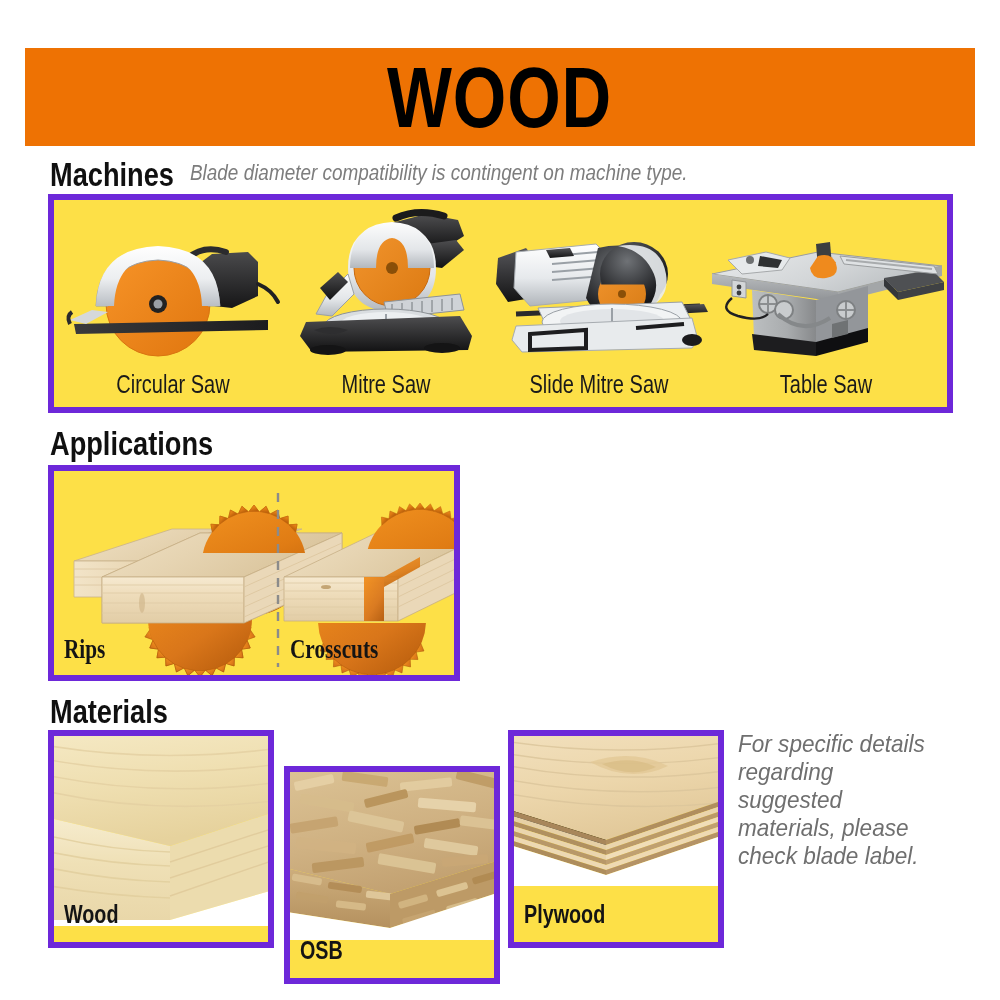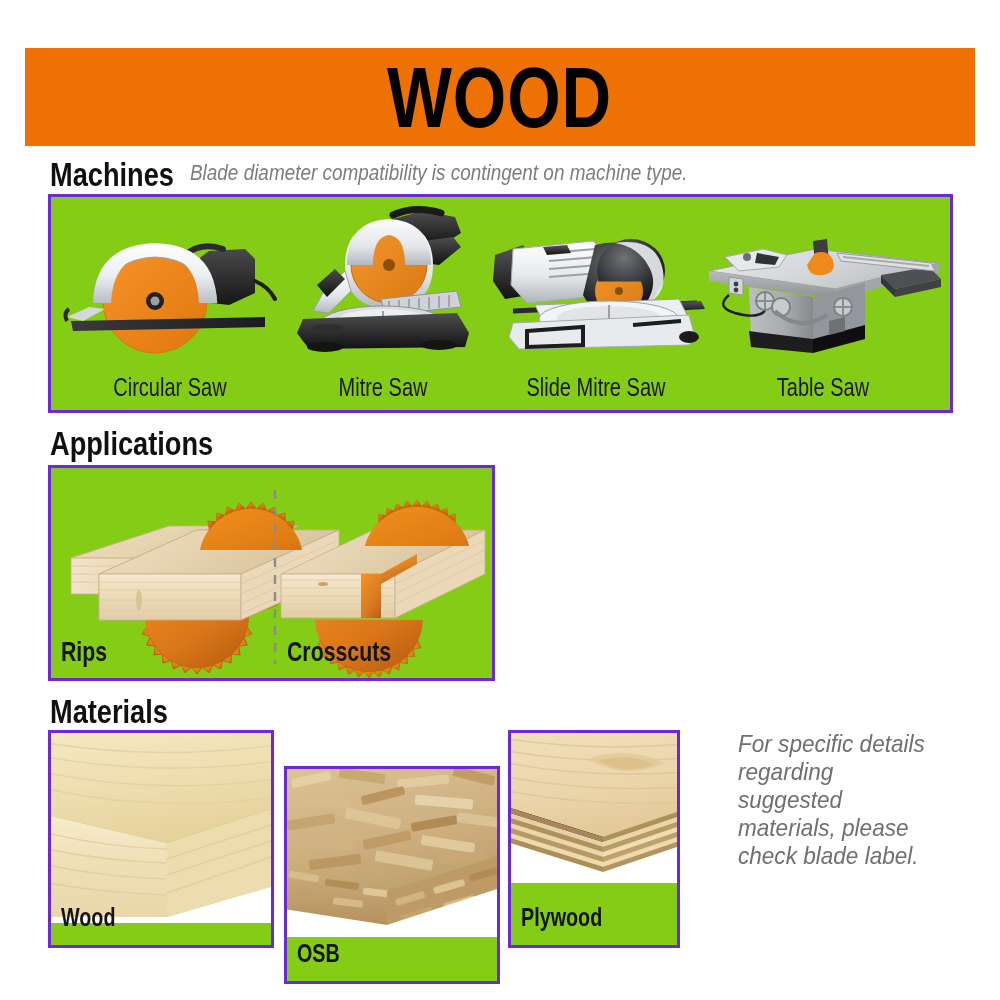--- a/index.html
+++ b/index.html
@@ -44,22 +44,22 @@
     font-style:italic;
     color:#7d7d7d;
     white-space:nowrap;
     transform:scaleX(0.86);
     transform-origin:left center;
   }
 
   
   .box{
     position:absolute;
-    border:3px solid #6d28d9;
-    background:#84cc16;
+    border:6px solid #6d28d9;
+    background:#fde047;
     box-sizing:border-box;
     overflow:hidden;
   }
 
   .cell-label{
     position:absolute;
     font-weight:bold;
     color:#141414;
     white-space:nowrap;
     transform:scaleX(0.76);
@@ -338,21 +338,21 @@
         <circle cx="33" cy="65" r="2.4" fill="#3c3e40"></circle>
         <circle cx="33" cy="71" r="2.4" fill="#3c3e40"></circle>
         <path d="M26 76 q-14 12 6 18 q22 6 30 -2" stroke="#202022" stroke-width="2.4" fill="none"></path>
       </svg>
     </div>
     <div class="mach-label" style="left:652px;width:240px;">Table Saw</div>
   </div>
 
   <div class="sec-head" style="left:50px;top:424px;font-size:34px;">Applications</div>
 
-  <div class="box" style="left:48px;top:465px;width:447px;height:216px;">
+  <div class="box" style="left:48px;top:465px;width:412px;height:216px;font-family:Liberation Serif, serif;">
 
     <div class="art" style="left:0;top:0;width:443px;height:212px;">
       <svg width="443" height="212" viewBox="0 0 443 212">
         <defs>
           <linearGradient id="wTop" x1="0" y1="0" x2="1" y2="0.3">
             <stop offset="0%" stop-color="#efe0c3"></stop>
             <stop offset="45%" stop-color="#e6d4b2"></stop>
             <stop offset="100%" stop-color="#d9c39a"></stop>
           </linearGradient>
           <linearGradient id="wFace" x1="0" y1="0" x2="0" y2="1">
@@ -680,21 +680,21 @@
           <rect x="112" y="142" width="34" height="7" rx="2" fill="#c7a672" transform="rotate(-16 129 145)"></rect>
           <rect x="156" y="130" width="32" height="7" rx="2" fill="#d9c08d" transform="rotate(-16 172 133)"></rect>
         </g>
 
         <path d="M-4 140 L100 156 L216 118 L216 168 L-4 168 Z" fill="#ffffff"></path>
       </svg>
     </div>
     <div class="cell-label" style="left:10px;bottom:12px;">OSB</div>
   </div>
 
-  <div class="box" style="left:508px;top:730px;width:172px;height:218px;">
+  <div class="box" style="left:508px;top:730px;width:216px;height:218px;">
     <div class="art" style="left:0;top:0;width:212px;height:150px;">
       <svg width="212" height="150" viewBox="0 0 212 150">
         <defs>
           <linearGradient id="plyTop" x1="0" y1="0" x2="0.35" y2="1">
             <stop offset="0%" stop-color="#f2e0bd"></stop>
             <stop offset="55%" stop-color="#ecd6ab"></stop>
             <stop offset="100%" stop-color="#e2c99a"></stop>
           </linearGradient>
         </defs>
 

